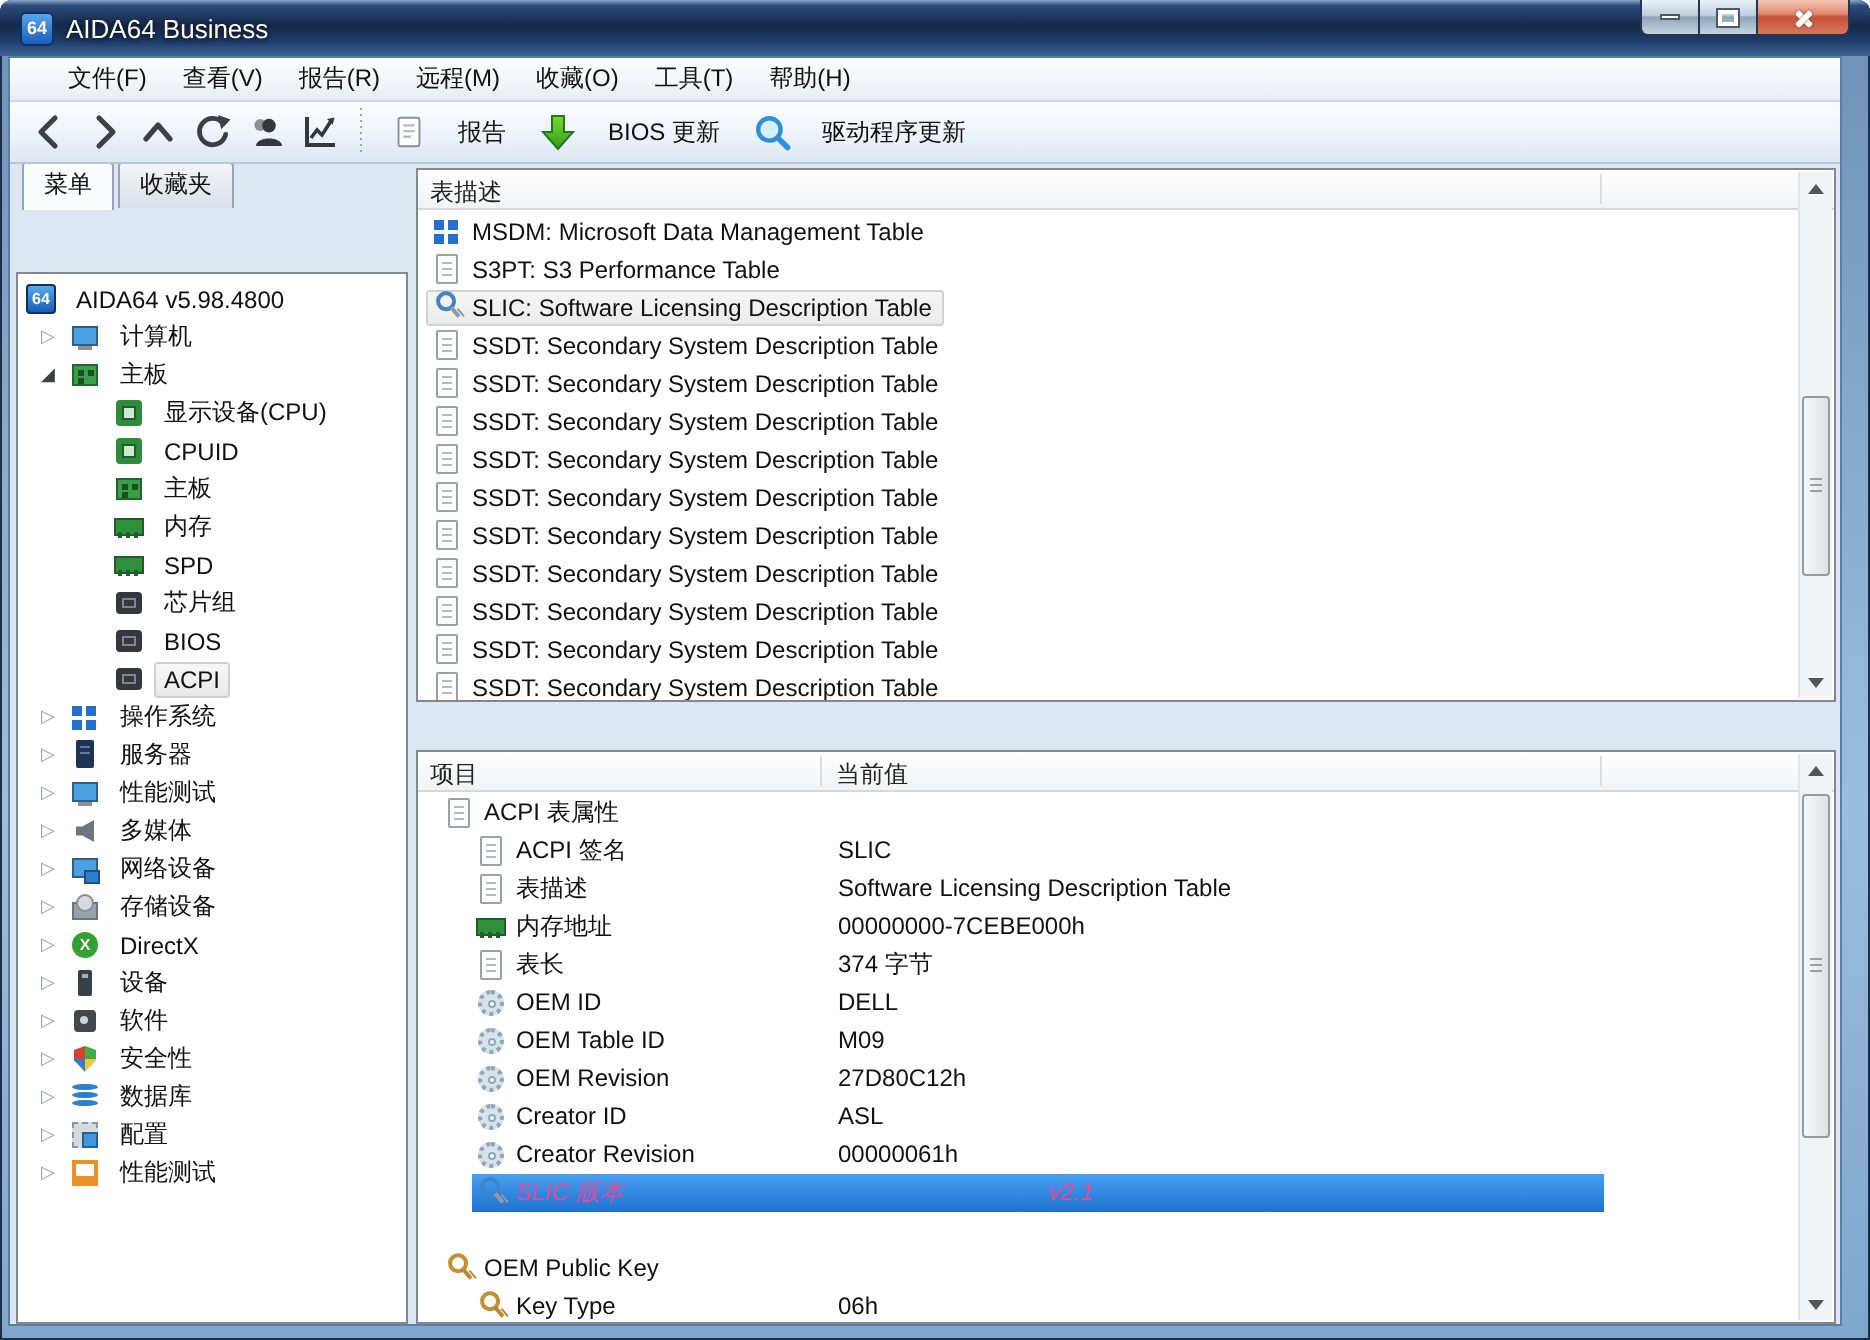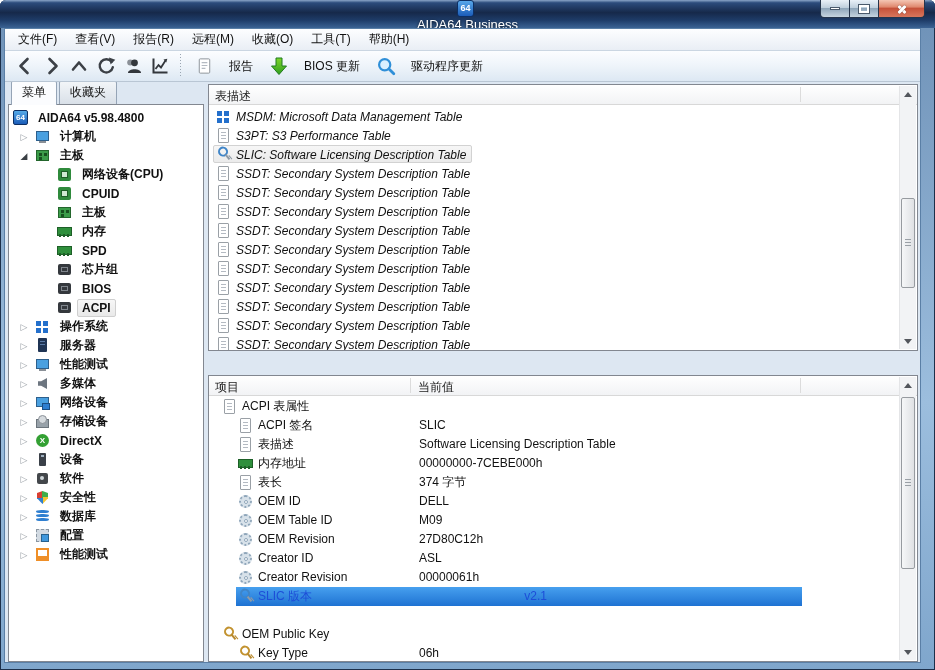--- a/index.html
+++ b/index.html
@@ -7,21 +7,21 @@
   body { font-family:"Liberation Sans","DejaVu Sans",sans-serif; font-size:12px; color:#111; }
 
   .app { position:relative; width:935px; height:670px;
          background:linear-gradient(180deg,#6d90b6,#9cbede 60%,#7fa6cc);
          border-radius:6px 6px 0 0; box-shadow:inset 0 0 0 1px #1c2f4a; }
 
   
   .titlebar { position:absolute; top:0; left:0; right:0; height:28px;
     border-radius:6px 6px 0 0;
     background:linear-gradient(180deg,#8ba6c8 0%,#2c4c7c 10%,#16294a 45%,#1e3c68 72%,#3b6394 100%);
-    display:flex; align-items:center; padding:0 8px;flex-direction:column; }
+    display:flex; align-items:center; padding:0 8px; }
   .title-logo { width:17px; height:17px; margin:0 6px 0 2px; border-radius:3px;
     background:linear-gradient(180deg,#58a7ea,#1b5cb8); border:1px solid #0d2f63;
     color:#fff; font:bold 9px/15px "Liberation Sans",sans-serif; text-align:center; flex:none; }
   .title-text { color:#fff; font-size:13px; text-shadow:0 1px 3px rgba(0,0,0,.9); }
   .winbtns { position:absolute; top:0; right:10px; display:flex; }
   .wbtn { height:18px; border:1px solid #25354c; border-top:none; display:flex;
     align-items:center; justify-content:center; position:relative;
     background:linear-gradient(180deg,#e9f1f8 0%,#bfcfdd 45%,#8fa6ba 50%,#c6d4e0 100%); }
   .wbtn.min { width:30px; border-radius:0 0 0 4px; }
   .wbtn.max { width:29px; border-left:none; }
@@ -31,76 +31,76 @@
   .g-max { width:10px; height:8px; border:2px solid #fff; outline:1px solid #4a5a6c; }
   .g-x { width:12px; height:12px; position:relative; }
   .g-x::before,.g-x::after { content:""; position:absolute; left:1px; top:5px; width:10px; height:3px;
     background:#fff; border-radius:1px; box-shadow:0 0 1px #5c2014; }
   .g-x::before { transform:rotate(45deg); } .g-x::after { transform:rotate(-45deg); }
 
   
   .client { position:absolute; top:28px; left:4px; right:14px; bottom:7px;
     background:#dde7f2; display:flex; flex-direction:column; border:1px solid #5a7fa6; }
 
-  .menubar { height:22px; flex:none; display:flex; align-items:flex-start; padding-left:4px;
+  .menubar { height:22px; flex:none; display:flex; align-items:flex-start; padding-left:20px;
     background:linear-gradient(180deg,#fdfeff,#e9eef5); border-bottom:1px solid #cbd6e2; }
   .menu-item { padding:2px 9px; cursor:default; }
 
   .toolbar { height:31px; flex:none; display:flex; align-items:center; padding-left:6px;
     background:linear-gradient(180deg,#fcfdff 0%,#eef4fa 50%,#dde8f3 100%);
     border-bottom:1px solid #b9c6d4; }
   .navbtn { width:27px; height:24px; display:flex; align-items:center; justify-content:center; }
   .tb-sep { width:6px; height:24px; margin:0 4px;
     background:repeating-linear-gradient(180deg,#9aa6b2 0 1px,transparent 1px 3px);
     background-size:1px 100%; background-repeat:no-repeat; background-position:center; }
   .tbbtn { display:flex; align-items:center; gap:15px; padding:2px 8px; height:24px; }
 
   
   .main { flex:1; display:flex; padding:2px 2px 0 3px; gap:4px; overflow:hidden; }
 
-  .sidebar { width:196px; flex:none; display:flex; flex-direction:column; }
+  .sidebar { width:196px; flex:none; display:flex; flex-direction:column;gap:32px; }
   .tabs { height:20px; display:flex; gap:2px; padding-left:3px; align-items:flex-end; }
   .tab { border:1px solid #95a4b6; border-bottom:none; padding:2px 10px 3px;
     background:linear-gradient(180deg,#f2f5f8,#d9e0e8); border-radius:2px 2px 0 0; }
   .tab.active { background:#fbfcfe; position:relative; top:1px; padding-bottom:4px; }
   .treepanel { flex:1; background:#fff; border:1px solid #828790; overflow:hidden; padding-top:3px; }
 
   .trw { height:19px; display:flex; align-items:center; white-space:nowrap; }
   .trw.d0 { padding-left:4px; } .trw.d1 { padding-left:48px; }
   .exp { width:22px; flex:none; font-family:"DejaVu Sans",sans-serif; font-size:9px; text-align:center; }
   .exp-collapsed::before { content:"▷"; color:#9aa0a6; }
   .exp-expanded::before { content:"◢"; color:#3a3f44; }
-  .trw .lbl { padding:1px 4px; margin-left:5px; border:1px solid transparent;font-weight:bold; }
+  .trw .lbl { padding:1px 4px; margin-left:5px; border:1px solid transparent; }
   .trw.selected .lbl { background:linear-gradient(#f7f7f7,#e9e9e9); border-color:#cfcfcf; border-radius:2px; }
 
   .rightcol { flex:1; display:flex; flex-direction:column; gap:4px; min-width:0; }
   .panel { background:#fff; border:1px solid #828790; position:relative; overflow:hidden; }
   .panel-top { height:267px; flex:none; }
   .panel-bottom { flex:1;margin-top:20px; }
   .phead { height:20px; background:linear-gradient(180deg,#ffffff,#f2f3f5);
     border-bottom:1px solid #d8d8d8; position:relative; color:#222; }
   .phead .hcell { position:absolute; top:3px; }
   .hdiv { position:absolute; top:2px; bottom:2px; width:1px; background:#dcdcdc; }
 
   .list { position:absolute; left:1px; right:18px; top:21px; bottom:0; overflow:hidden; }
 
   .trow { height:19px; display:flex; align-items:center; padding-left:3px; white-space:nowrap; }
-  .trow .wrap { display:flex; align-items:flex-end; gap:5px; padding:0 5px 0 2px; height:18px;
-    border:1px solid transparent;font-style:italic; }
+  .trow .wrap { display:flex; align-items:center; gap:5px; padding:0 5px 0 2px; height:18px;
+    border:1px solid transparent; }
   .trow.selected .wrap { background:linear-gradient(#f6f6f6,#ebebeb); border-color:#d2d2d2; border-radius:2px; }
 
   .brow { height:19px; position:relative; line-height:19px; white-space:nowrap; }
   .brow .ic { position:absolute; top:2px; z-index:2; }
   .brow.k-g .ic { left:12px; } .brow.k-c .ic { left:28px; }
   .brow.k-g .lbl { margin-left:32px; } .brow.k-c .lbl { margin-left:48px; }
   .brow .val { position:absolute; left:209px; top:0; }
   .brow .hl { display:none; }
   .brow.selected .hl { display:block; position:absolute; left:26px; width:566px; top:0; bottom:0;
     background:linear-gradient(180deg,#47a0ef,#1e72d2); z-index:1; }
-  .brow.selected .lbl, .brow.selected .val { color:#1d4ed8; position:relative; z-index:2; }
+  .brow.selected .lbl, .brow.selected .val { color:#ec4899; position:relative; z-index:2;font-style:italic; }
 
   
   .vscroll { position:absolute; top:1px; bottom:1px; right:1px; width:17px;
     background:#f2f3f5; border-left:1px solid #e4e5e7; }
   .sbbtn { position:absolute; left:0; right:0; height:16px; display:flex;
     align-items:center; justify-content:center; }
   .sbbtn.up { top:0; } .sbbtn.down { bottom:0; }
   .sbbtn.up::before { content:""; border:4px solid transparent; border-bottom:5px solid #53565c; margin-top:-4px; }
   .sbbtn.down::before { content:""; border:4px solid transparent; border-top:5px solid #53565c; margin-bottom:-4px; }
   .sbthumb { position:absolute; left:1px; right:1px; border:1px solid #979ba0; border-radius:2px;
@@ -290,21 +290,21 @@
               <span class="lbl">计算机</span>
             </div>
             <div class="trw d0 exexpanded">
               <span class="exp exp-expanded"></span>
               <span class="ic ic-board"></span>
               <span class="lbl">主板</span>
             </div>
             <div class="trw d1 exleaf">
 
               <span class="ic ic-cpu"></span>
-              <span class="lbl">网络设备(CPU)</span>
+              <span class="lbl">显示设备(CPU)</span>
             </div>
             <div class="trw d1 exleaf">
 
               <span class="ic ic-cpu"></span>
               <span class="lbl">CPUID</span>
             </div>
             <div class="trw d1 exleaf">
 
               <span class="ic ic-board"></span>
               <span class="lbl">主板</span>

